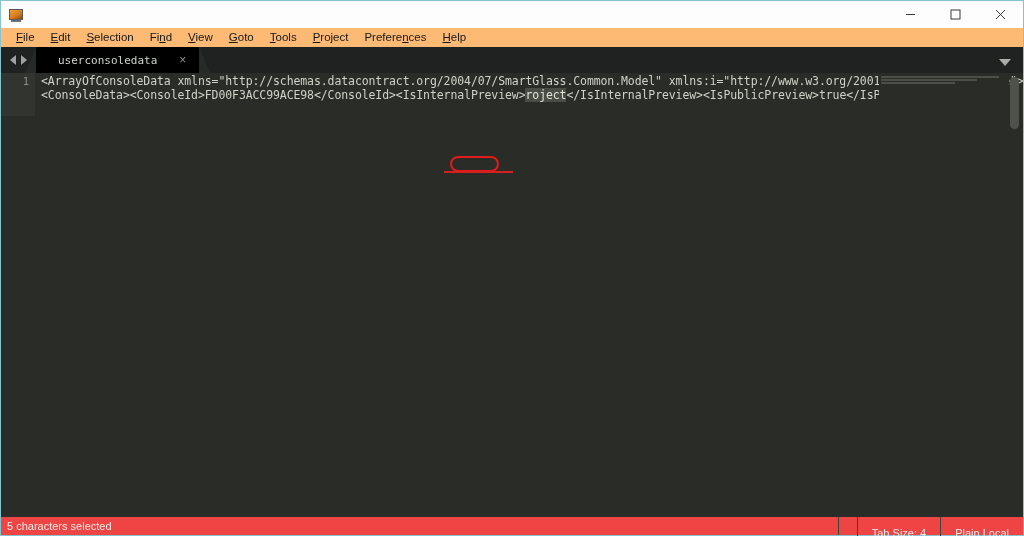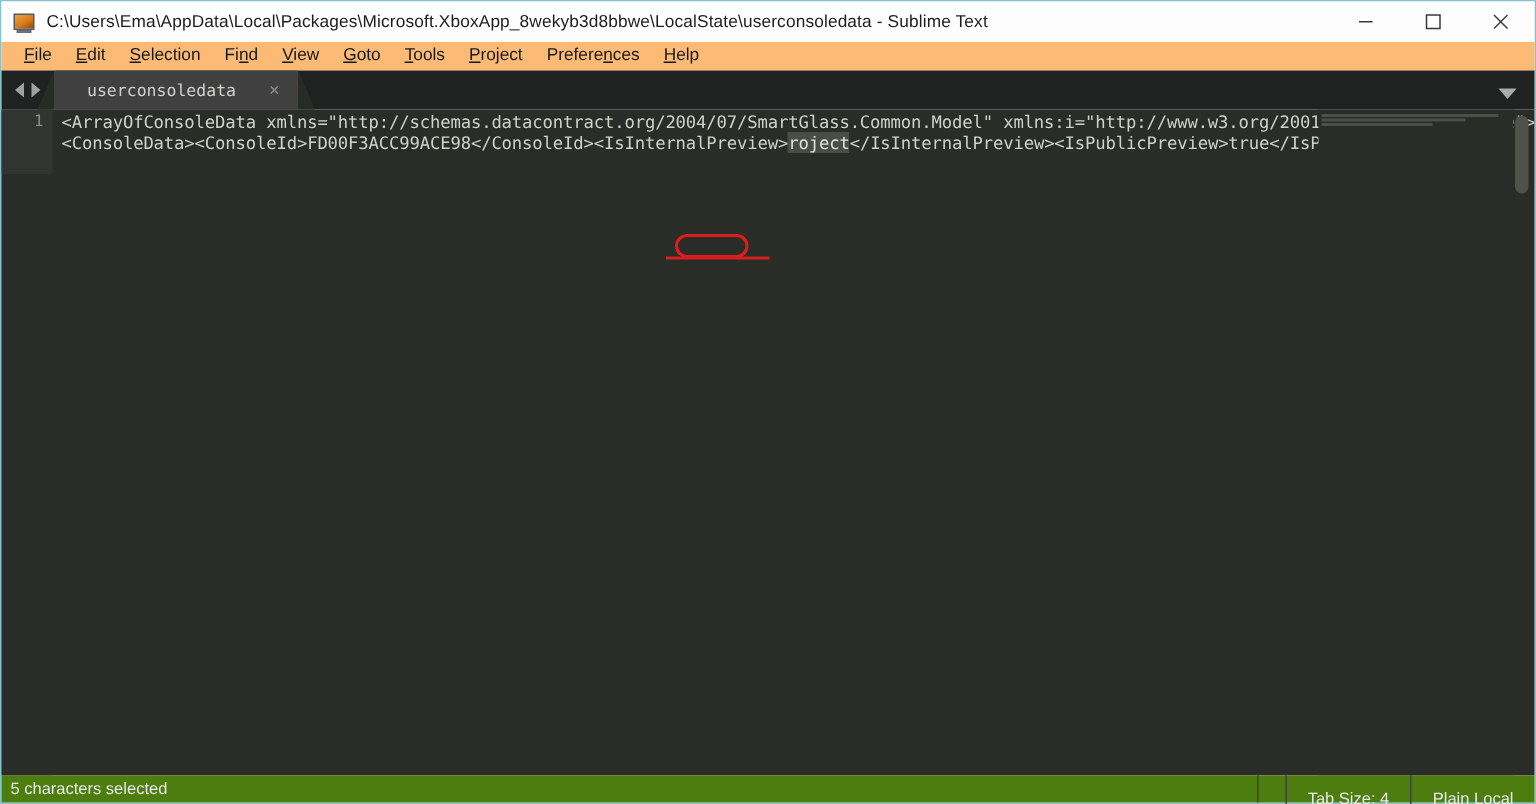--- a/index.html
+++ b/index.html
@@ -123,21 +123,21 @@
     width: 0; height: 0;
     border-top: 5px solid transparent;
     border-bottom: 5px solid transparent;
   }
   .arrow.left  { border-right: 6px solid #9fa39f; }
   .arrow.right { border-left: 6px solid #9fa39f; }
 
   .tab {
     height: 26px;
     box-sizing: border-box;
-    background: #404040;
+    background: #000000;
     display: flex;
     align-items: center;
     padding: 0 13px 0 22px;
     position: relative;
     border-top-left-radius: 2px;
     border-top-right-radius: 2px;
   }
   .tab::before {
     content: "";
     position: absolute;
@@ -280,21 +280,21 @@
     right: 2px;
     top: 0;
     width: 9px;
     height: 100%;
   }
 
   
   .statusbar {
     height: 18px;
     min-height: 18px;
-    background: #4d7c0f;
+    background: #ef4444;
     display: flex;
     align-items: center;
     position: relative;
     box-sizing: border-box;
   }
   .status-left {
     font-size: 11px;
     color: #e7eae6;
     padding-left: 6px;
     white-space: nowrap;
@@ -324,21 +324,20 @@
 </head>
 <body>
 
 <div class="window">
 
   <div class="titlebar">
     <div class="app-icon">
       <div class="scr"></div>
       <div class="base"></div>
     </div>
-    <span class="title-text">C:\Users\Ema\AppData\Local\Packages\Microsoft.XboxApp_8wekyb3d8bbwe\LocalState\userconsoledata - Sublime Text</span>
 
     <div class="win-controls">
       <div class="win-btn">
         <svg width="11" height="11" viewBox="0 0 11 11" aria-hidden="true">
           <line x1="1" y1="5.5" x2="10" y2="5.5" stroke="#3a3a3a" stroke-width="1"></line>
         </svg>
       </div>
       <div class="win-btn">
         <svg width="11" height="11" viewBox="0 0 11 11" aria-hidden="true">
           <rect x="1" y="1" width="9" height="9" fill="none" stroke="#3a3a3a" stroke-width="1"></rect>

